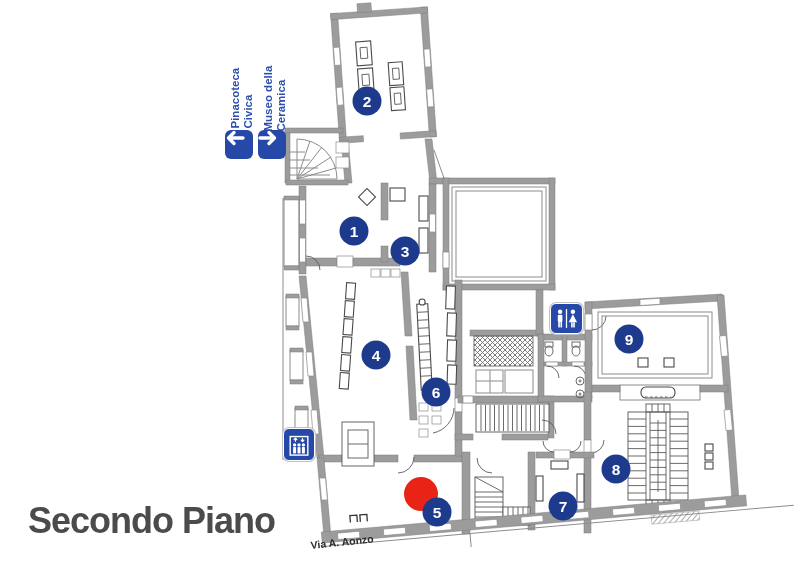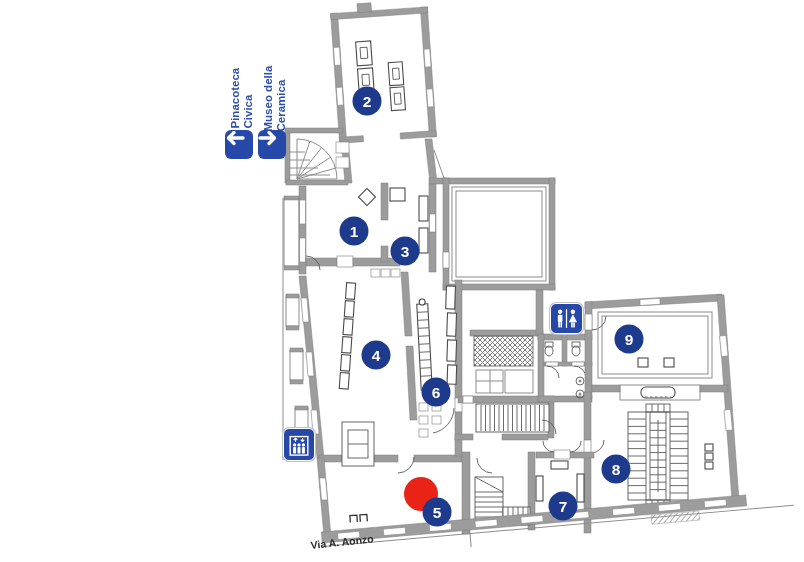--- a/index.html
+++ b/index.html
@@ -369,16 +369,17 @@
       <div class="marker" style="left: 367px; top: 101px;">2</div>
       <div class="marker" style="left: 405px; top: 251px;">3</div>
       <div class="marker" style="left: 376px; top: 355px;">4</div>
       <div class="marker" style="left: 437px; top: 512px;">5</div>
       <div class="marker" style="left: 436px; top: 392px;">6</div>
       <div class="marker" style="left: 563px; top: 506px;">7</div>
       <div class="marker" style="left: 616px; top: 469px;">8</div>
       <div class="marker" style="left: 629px; top: 339px;">9</div>
     </div>
 
+  <div class="page-title">Secondo Piano</div>
 
   <div class="street">Via A. Aonzo</div>
 
 </div>
 
 </body></html>

